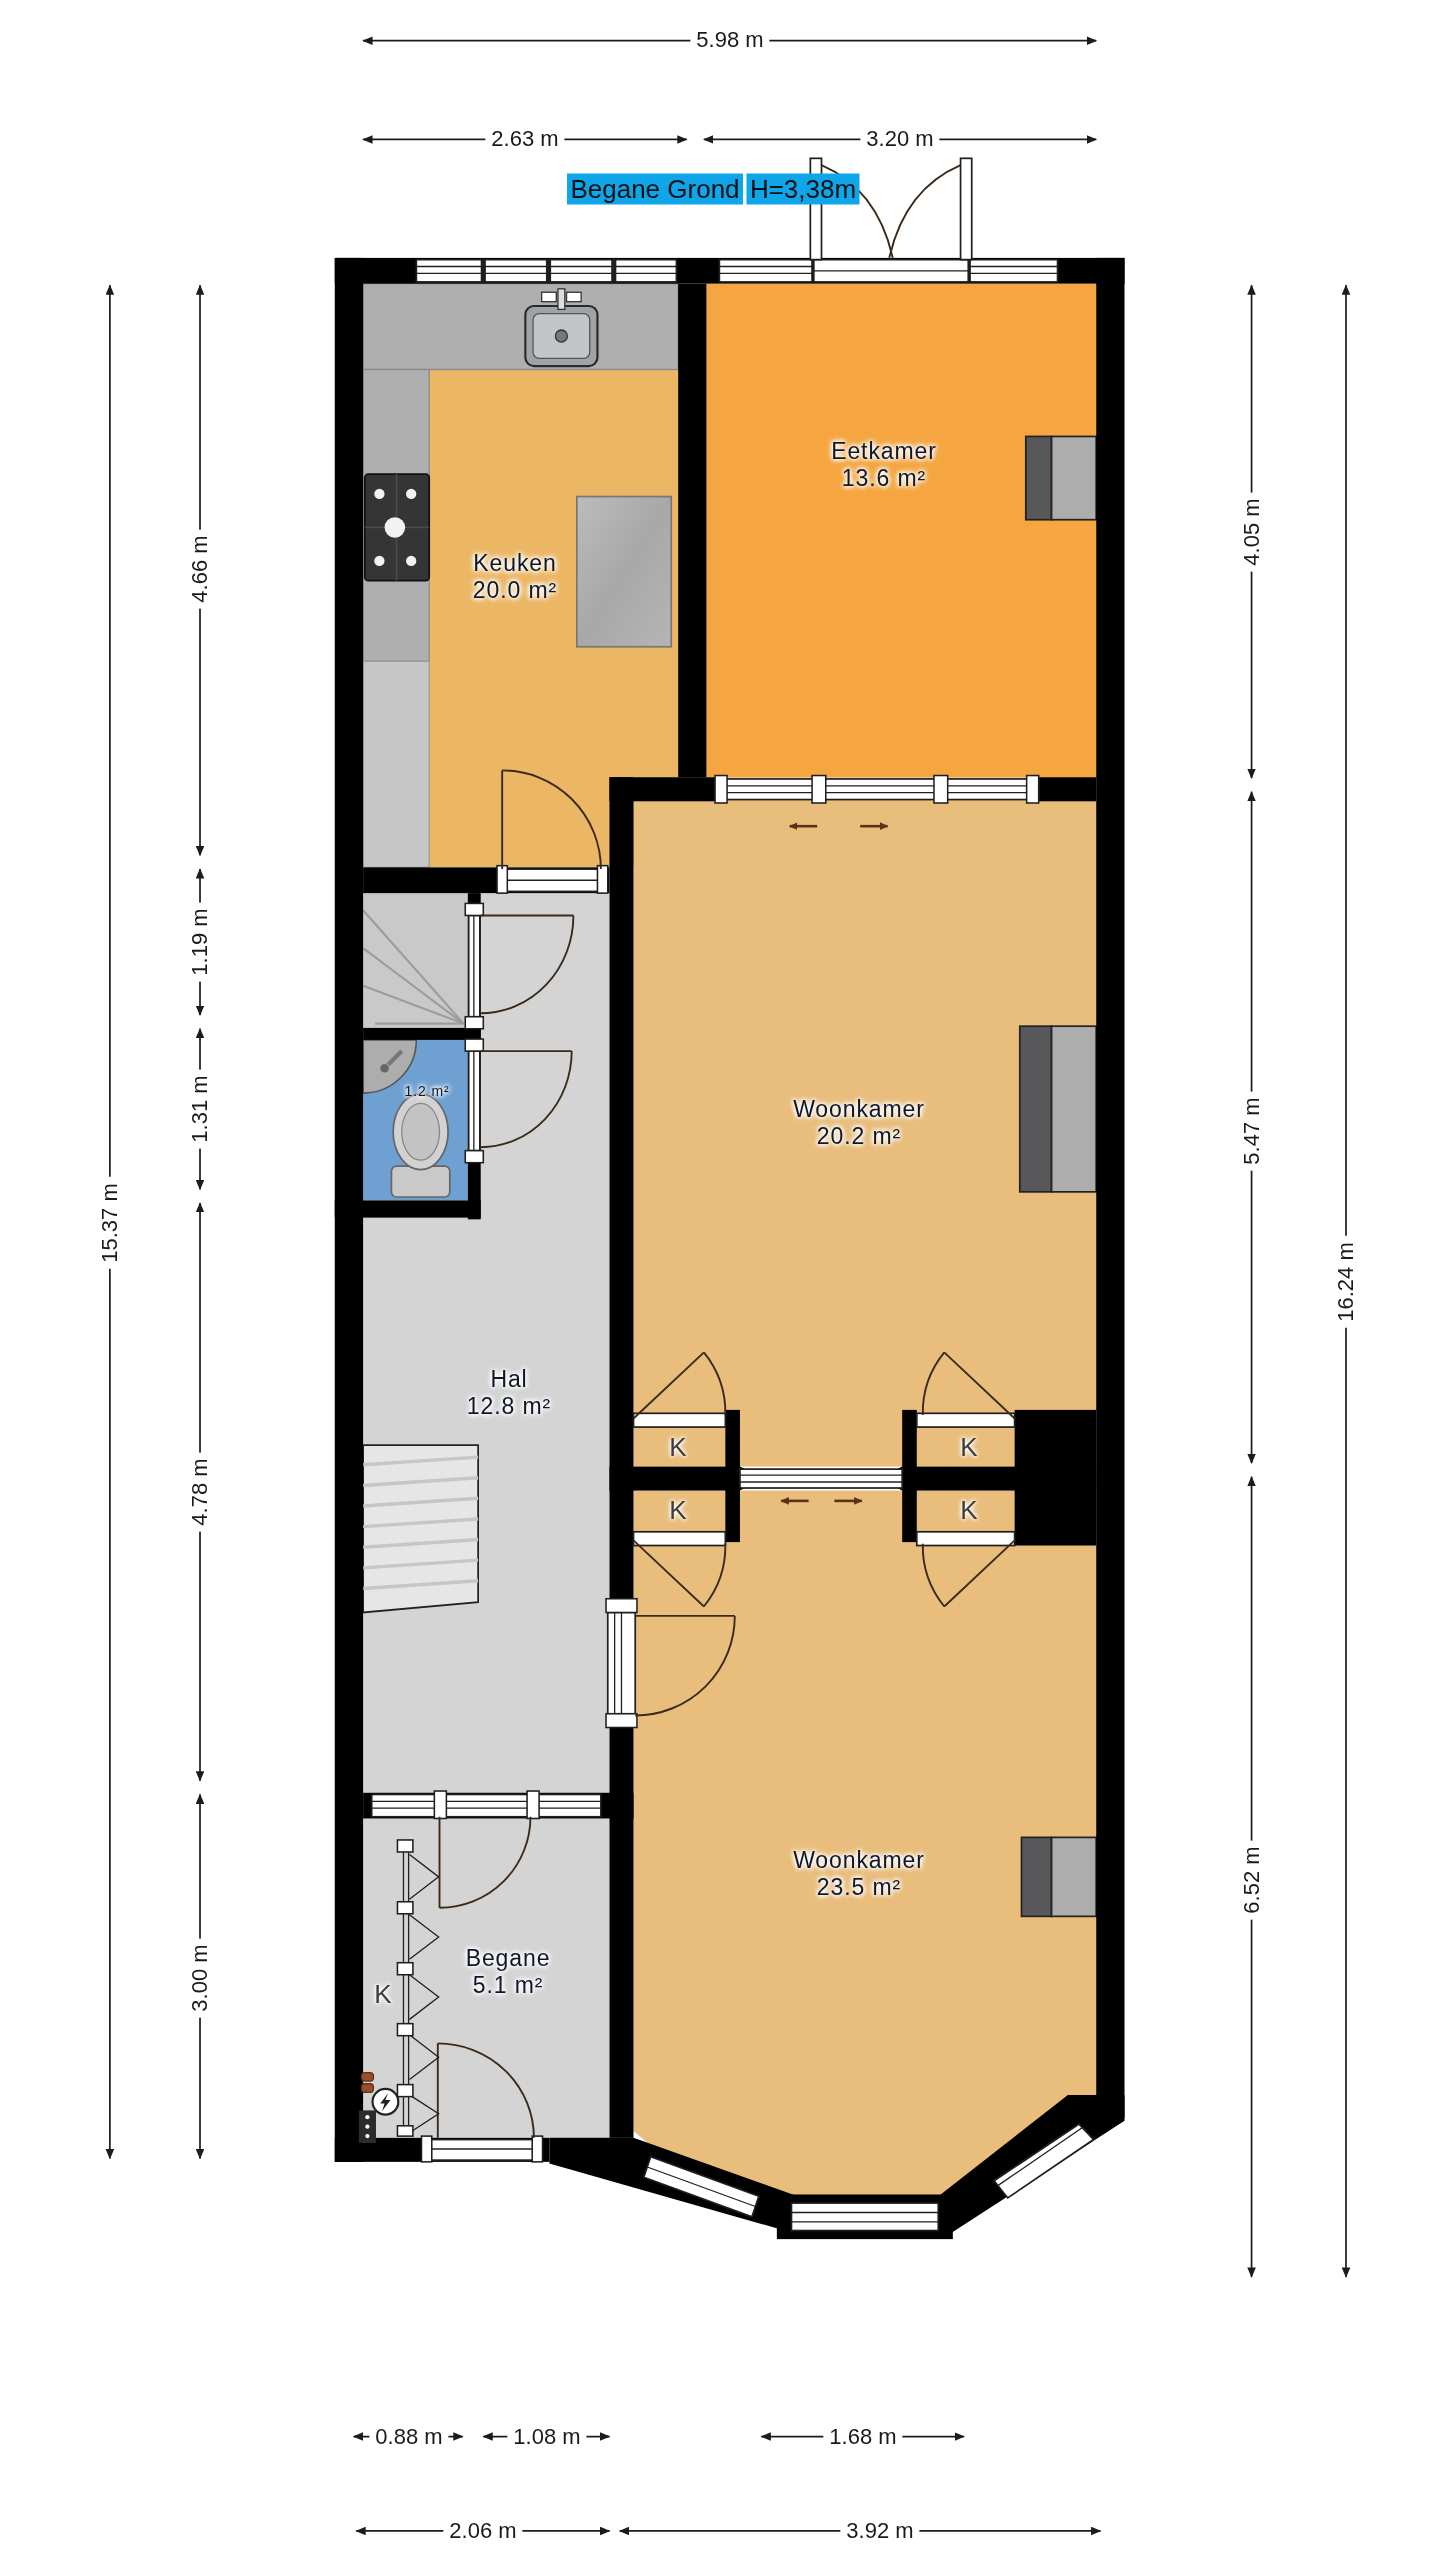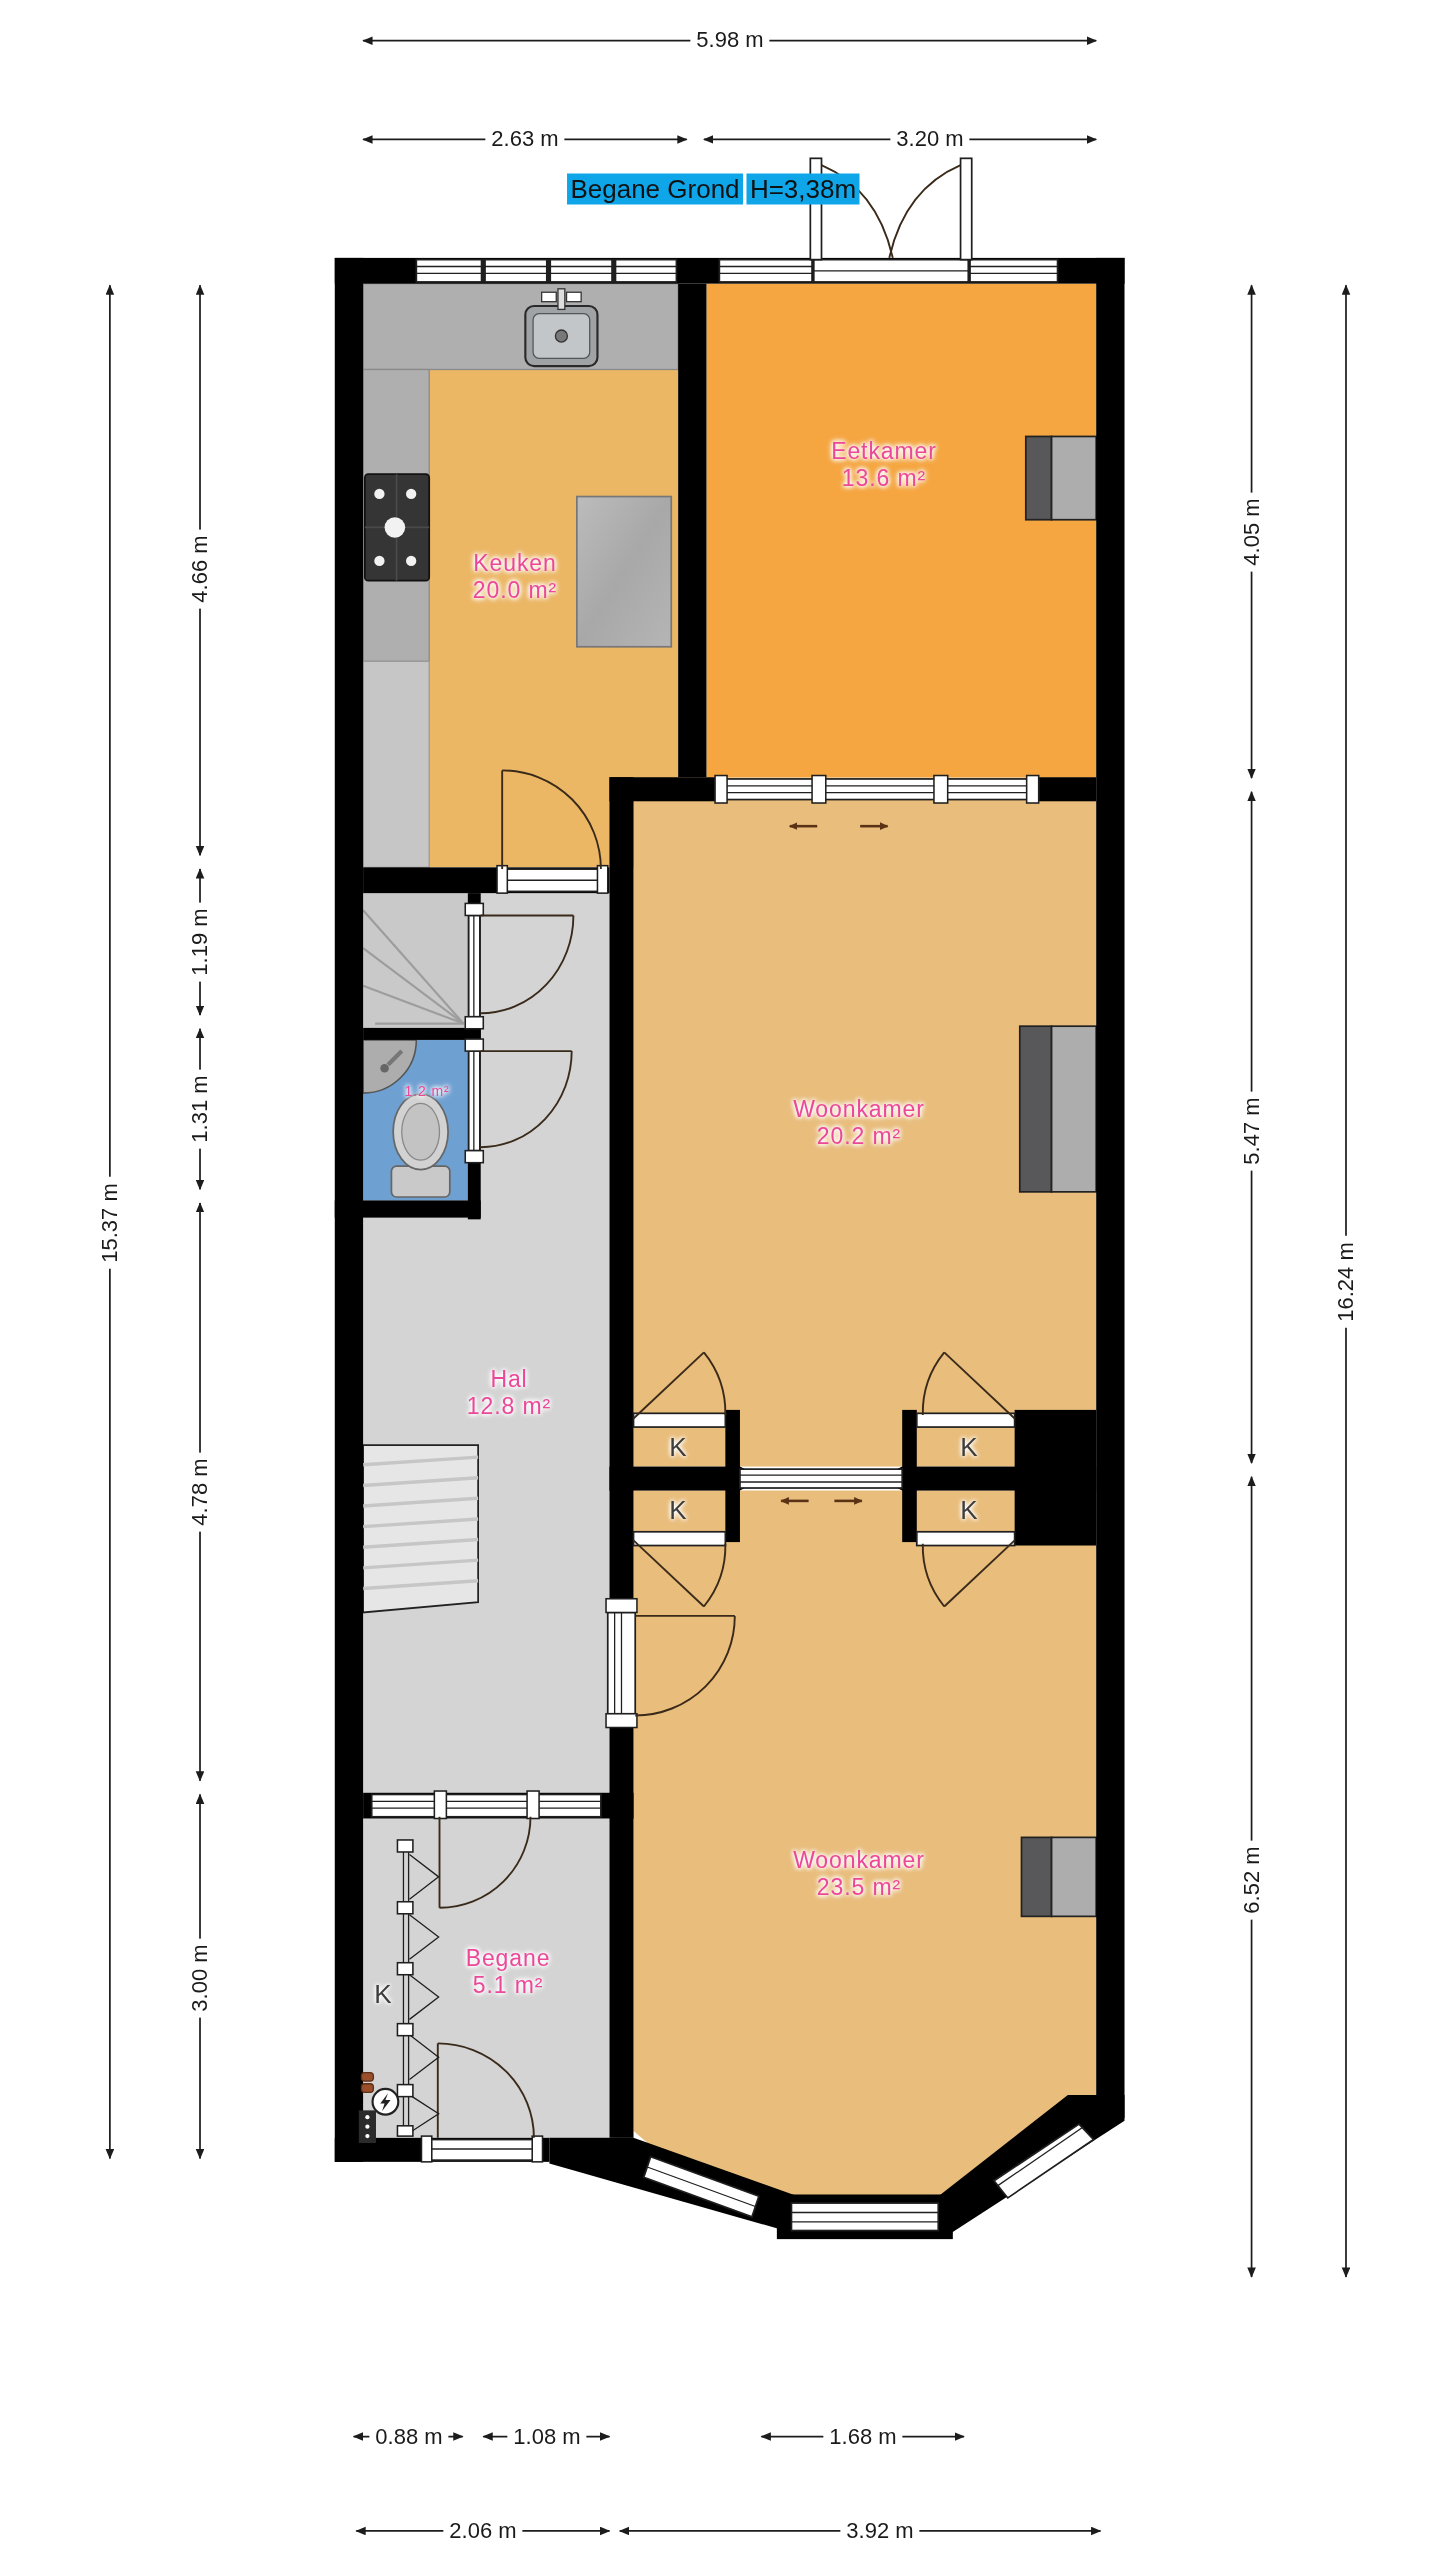--- a/index.html
+++ b/index.html
@@ -21,21 +21,21 @@
   .arc{fill:none;stroke:#3a2a1a;stroke-width:2.2;}
   .leaf{stroke:#3a2a1a;stroke-width:2.2;fill:none;}
   .dimline{stroke:#1c1c1c;stroke-width:2;}
   .sarr{stroke:var(--arrow_accent,#5A3317);stroke-width:3;}
   .counter{fill:#AFAFAF;stroke:#8a8a8a;stroke-width:1.5;}
   .tread{stroke:#C6C6C6;stroke-width:4;}
   .fan{stroke:#9d9d9d;stroke-width:2.5;}
 
   
   .lbl{position:absolute;transform:translate(-50%,-50%);white-space:nowrap;}
-  .room-label{display:flex;flex-direction:column;align-items:center;color:#ec4899;
+  .room-label{display:flex;flex-direction:column;align-items:center;color:#0f172a;
     font-size:23px;letter-spacing:0.9px;
     text-shadow:0 0 4.3px #fff,0 0 4.3px #fff,0 0 6.9px #fff,0 0 6.9px #fff;}
   .k-label{color:#3d3d3d;font-size:26px;font-weight:500;
     text-shadow:0 0 4.3px #fff,0 0 4.3px #fff,0 0 6.9px #fff;}
   .dim{font-size:22px;color:#1a1a1a;background:#fff;padding:0 6px;}
   .dim.v{transform:translate(-50%,-50%) rotate(-90deg);}
   .title-text{font-size:26px;color:#111;background:#0ea5e9;padding:0 3.4px;}
 </style>
 </head>
 <body>
@@ -382,21 +382,21 @@
 </div>
 
 <span class="lbl k-label" style="left:678px;top:1447px;">K</span>
 <span class="lbl k-label" style="left:678px;top:1510px;">K</span>
 <span class="lbl k-label" style="left:969px;top:1447px;">K</span>
 <span class="lbl k-label" style="left:969px;top:1510px;">K</span>
 <span class="lbl k-label" style="left:383px;top:1994px;">K</span>
 
 <span class="lbl dim" style="left:730px;top:40px;">5.98 m</span>
 <span class="lbl dim" style="left:525px;top:139px;">2.63 m</span>
-<span class="lbl dim" style="left:900px;top:139px;margin-left:30px;">3.20 m</span>
+<span class="lbl dim" style="left:900px;top:139px;">3.20 m</span>
 
 <span class="lbl dim v" style="left:200px;top:569px;">4.66 m</span>
 <span class="lbl dim v" style="left:200px;top:942px;">1.19 m</span>
 <span class="lbl dim v" style="left:200px;top:1109px;">1.31 m</span>
 <span class="lbl dim v" style="left:200px;top:1492px;">4.78 m</span>
 <span class="lbl dim v" style="left:200px;top:1978px;">3.00 m</span>
 <span class="lbl dim v" style="left:110px;top:1223px;">15.37 m</span>
 
 <span class="lbl dim v" style="left:1252px;top:532px;">4.05 m</span>
 <span class="lbl dim v" style="left:1252px;top:1131px;">5.47 m</span>

